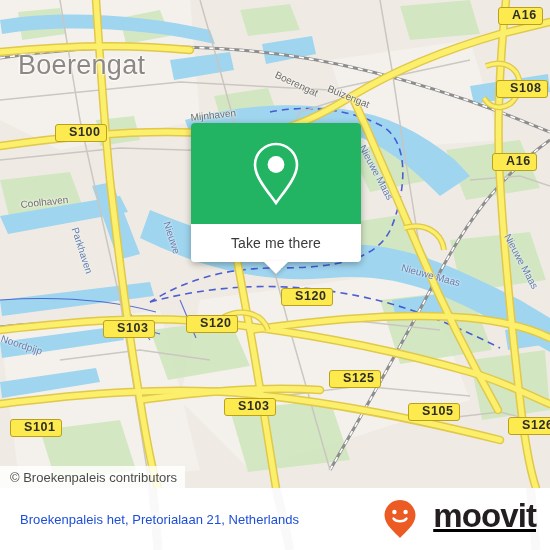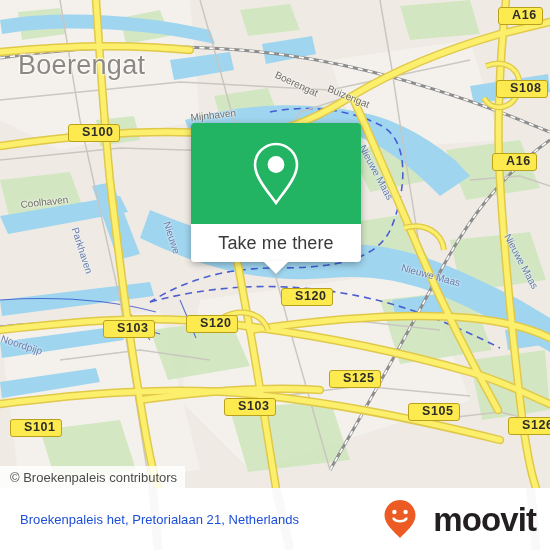--- a/index.html
+++ b/index.html
@@ -91,21 +91,21 @@
   #popup-footer {
     height: 38px;
     background: #fff;
     border-radius: 0 0 4px 4px;
     display: flex;
     align-items: center;
     justify-content: center;
     position: relative;
   }
   #popup-label {
-    font-size: 18px;
+    font-size: 14px;
     color: #3a3a3a;
     letter-spacing: .1px;
   }
   #popup-tail {
     position: absolute;
     left: 50%;
     bottom: -12px;
     margin-left: -13px;
     width: 0; height: 0;
     border-left: 13px solid transparent;
@@ -153,22 +153,23 @@
     box-sizing: border-box;
   }
   #footer-address {
     font-size: 13px;
     color: #1d4ed8;
     letter-spacing: .05px;
     white-space: nowrap;
   }
   #brand-logo {
     display: flex;
-    align-items: center;
+    align-items: flex-start;
     gap: 16px;
+    text-decoration: underline;
   }
   #brand-wordmark {
     font-size: 33px;
     font-weight: bold;
     color: #231f20;
     letter-spacing: -.9px;
     line-height: 33px;
   }
 </style>
 </head>
@@ -322,21 +323,21 @@
     <div class="map-label label-water" style="left:80px; top:226px; transform:rotate(72deg); transform-origin:left top;">Parkhaven</div>
     <div class="map-label label-place" style="left:20px; top:199px; transform:rotate(-6deg); transform-origin:left top;">Coolhaven</div>
     <div class="map-label label-water" style="left:3px; top:333px; transform:rotate(18deg); transform-origin:left top;">Noordpijp</div>
     <div class="map-label label-place" style="left:190px; top:112px; transform:rotate(-6deg); transform-origin:left top;">Mijnhaven</div>
     <div class="map-label label-place" style="left:278px; top:69px; transform:rotate(25deg); transform-origin:left top;">Boerengat</div>
     <div class="map-label label-place" style="left:330px; top:83px; transform:rotate(22deg); transform-origin:left top;">Buizengat</div>
 
     <div class="shield" style="left:498px; top:7px;">A16</div>
     <div class="shield" style="left:452px; top:80px;margin-left:44px;">S108</div>
     <div class="shield" style="left:492px; top:153px;">A16</div>
-    <div class="shield" style="left:68px;  top:124px;">S100</div>
+    <div class="shield" style="left:55px;  top:124px;">S100</div>
     <div class="shield" style="left:281px; top:288px;">S120</div>
     <div class="shield" style="left:103px; top:320px;">S103</div>
     <div class="shield" style="left:186px; top:315px;">S120</div>
     <div class="shield" style="left:329px; top:370px;">S125</div>
     <div class="shield" style="left:408px; top:360px;margin-top:43px;">S105</div>
     <div class="shield" style="left:224px; top:398px;">S103</div>
     <div class="shield" style="left:508px; top:417px;">S126</div>
     <div class="shield" style="left:10px;  top:419px;">S101</div>
 
     <div id="popup-card">

